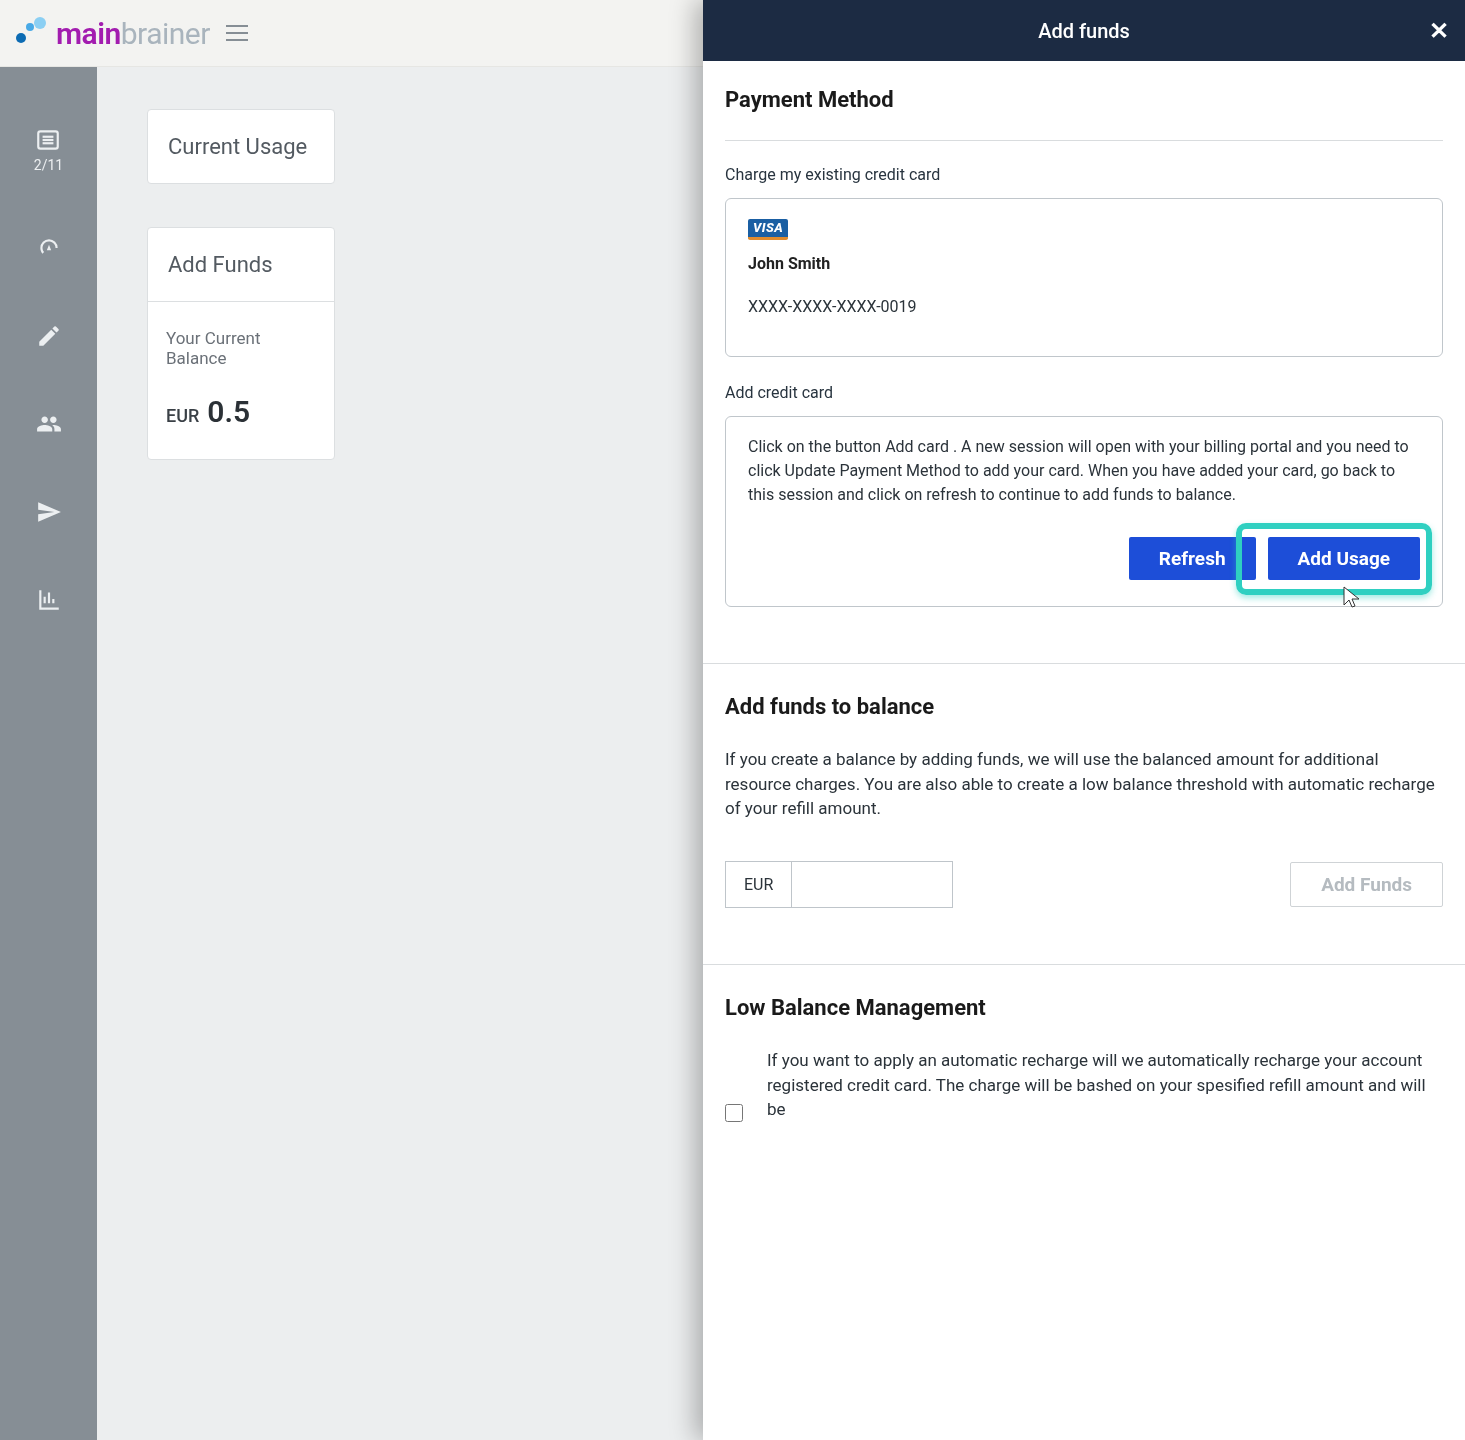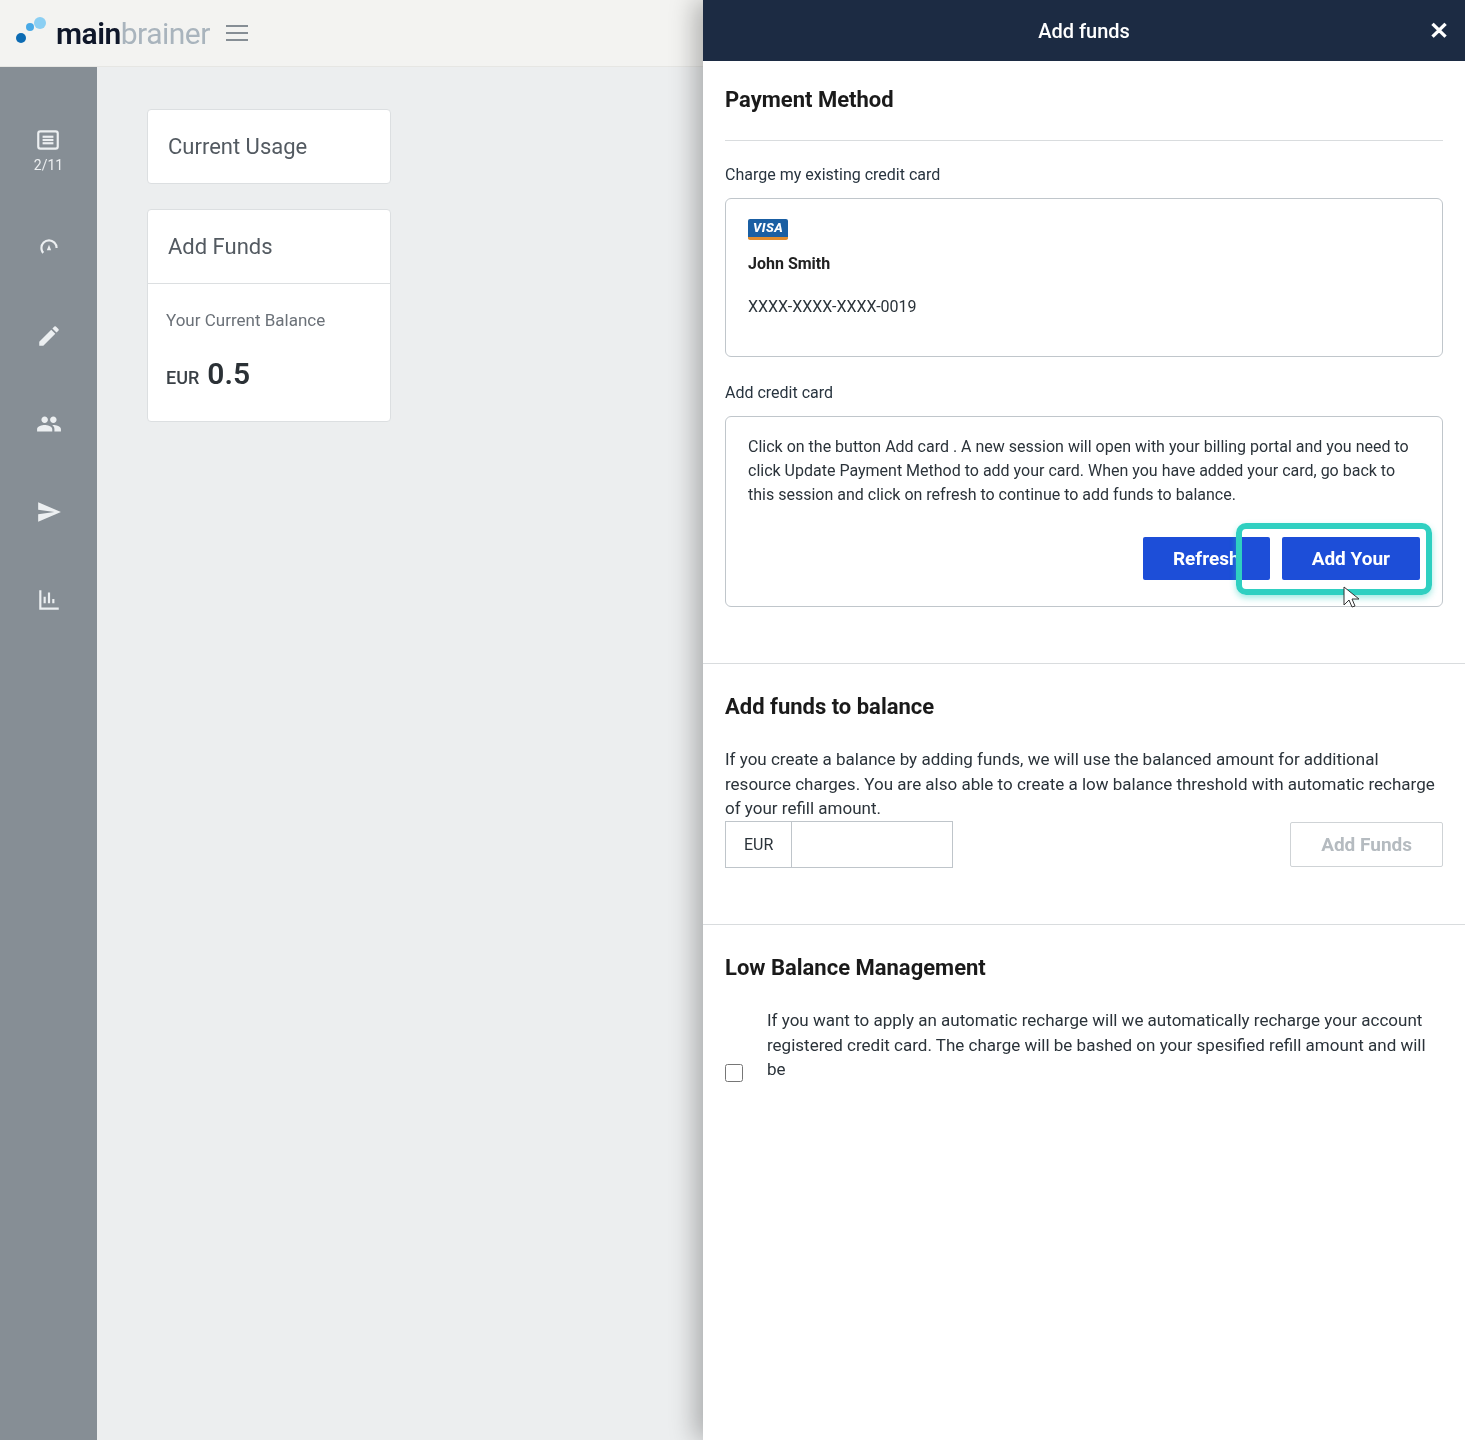--- a/index.html
+++ b/index.html
@@ -15,21 +15,21 @@
     padding: 0 12px;
     border-bottom: 1px solid #e6e6e3;
   }
   .logo { display: flex; align-items: center; gap: 8px; }
   .dots { position: relative; width: 36px; height: 36px; }
   .dots span { position: absolute; border-radius: 50%; }
   .d1 { width: 10px; height: 10px; background: #0c6bb3; left: 4px; top: 18px; }
   .d2 { width: 8px; height: 8px; background: #48a9e6; left: 14px; top: 8px; }
   .d3 { width: 12px; height: 12px; background: #8bcff3; left: 22px; top: 2px; }
   .wordmark { font-size: 30px; font-weight: 600; letter-spacing: -0.5px; }
-  .wordmark .main { color: #0f172a; text-align: right; }
+  .wordmark .main { color: #a21caf; text-align: right; }
   .wordmark .brainer { color: #a9b4bd; font-weight: 400; }
   .hamburger {
     margin-left: 16px;
     display: flex; flex-direction: column; gap: 5px;
     cursor: pointer;
   }
   .hamburger span { width: 22px; height: 2px; background: #868e95; display: block; }
 
   
   .sidebar {
@@ -51,22 +51,22 @@
   .page {
     position: absolute;
     top: 67px; left: 97px; right: 0; bottom: 0;
     background: #eceeef;
     padding: 42px 16px 16px 50px;
   }
   .card {
     background: #fff;
     border: 1px solid #dcdfe1;
     border-radius: 4px;
-    margin-bottom: 25px;
-    width: 244px; 
+    margin-bottom: 43px;
+    width: 188px; 
   }
   .card-header {
     padding: 24px 20px;
     font-size: 22px;
     color: #535a61;
     border-bottom: 1px solid #dcdfe1;
   }
   .card.noheaderbd .card-header{ border-bottom:none; }
   .card-body { padding: 26px 18px 30px; }
   .balance-label { color: #6b7178; font-size: 17px; margin-bottom: 26px; }
@@ -143,21 +143,21 @@
     box-shadow:0 3px 6px rgba(47,208,193,0.45);
   }
   .cursor-icon{
     position:absolute; right:56px; top:48px;
     width:24px; height:24px; pointer-events:none;
   }
   .cursor-icon svg{ width:100%; height:100%; fill:#fff; stroke:#000; stroke-width:1; }
 
   .section-divider{ border:none; border-top:1px solid #d9dcde; margin:56px -22px 30px; }
 
-  .para{ font-size:17px; line-height:1.45; color:#2b333a; }
+  .para{ font-size:17px; line-height:1.45; color:#2b333a; margin-bottom:40px; }
 
   .amount-row{ display:flex; justify-content:space-between; align-items:center; gap:20px; margin-bottom:40px; }
   .amount-group{ display:flex; border:1px solid #bfc5ca; }
   .amount-curr{ padding:13px 18px; border-right:1px solid #bfc5ca; font-size:16px; color:#2b333a; }
   .amount-input{ border:none; padding:13px 14px; width:160px; font-size:16px; font-family:inherit; outline:none; }
 
   .checkbox-row{ display:flex; gap:24px; align-items:flex-end; }
   .checkbox-row input{ width:18px; height:18px; margin-top:2px; border:1px solid #bfc5ca; border-radius:4px; flex-shrink:0; }
   .checkbox-row label{ font-size:17px; line-height:1.45; color:#2b333a; }
 
@@ -251,21 +251,21 @@
       <span class="visa-badge">VISA</span>
       <div class="card-name">John Smith</div>
       <div class="card-num">XXXX-XXXX-XXXX-0019</div>
     </div>
 
     <div class="sublabel">Add credit card</div>
     <div class="box" style="padding-bottom:26px;">
       <div class="instructions">Click on the button Add card . A new session will open with your billing portal and you need to click Update Payment Method to add your card. When you have added your card, go back to this session and click on refresh to continue to add funds to balance.</div>
       <div class="btn-row">
         <button class="btn">Refresh</button>
-        <button class="btn">Add Your</button>
+        <button class="btn">Add Usage</button>
         <div class="highlight-box"></div>
         <div class="cursor-icon">
           <svg viewBox="0 0 24 24">
               <path d="M4 2l0 18 5-5 3 7 3-1-3-7 7 0z" fill="#fff" stroke="#333" stroke-width="1"></path>
             </svg>
         </div>
       </div>
     </div>
 
     <hr class="section-divider">

